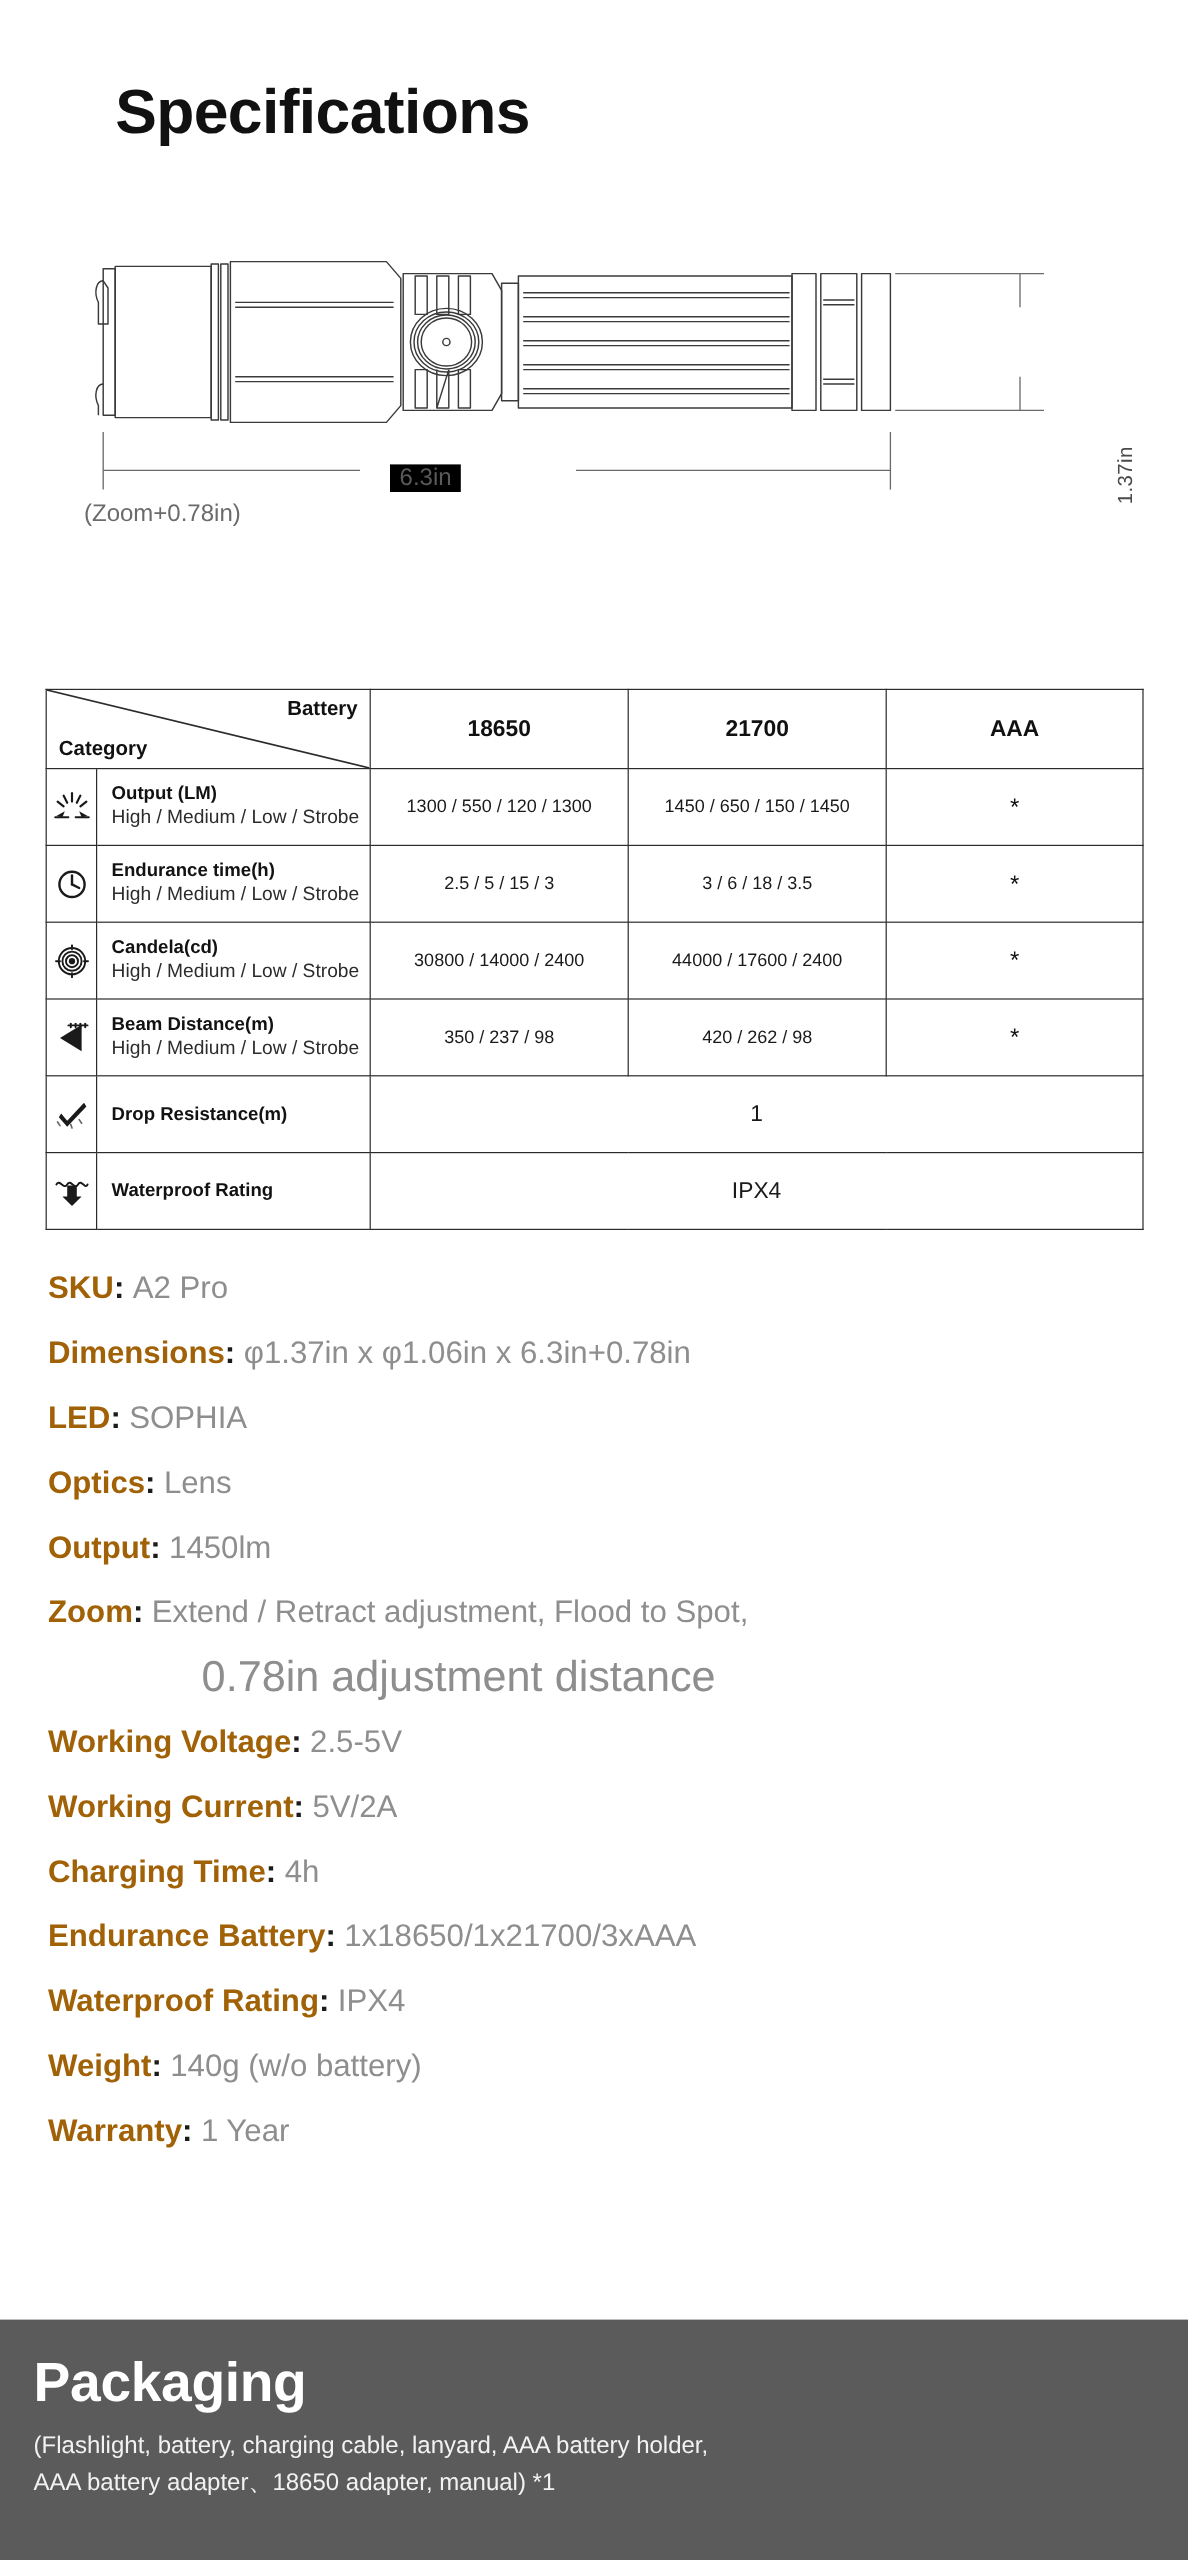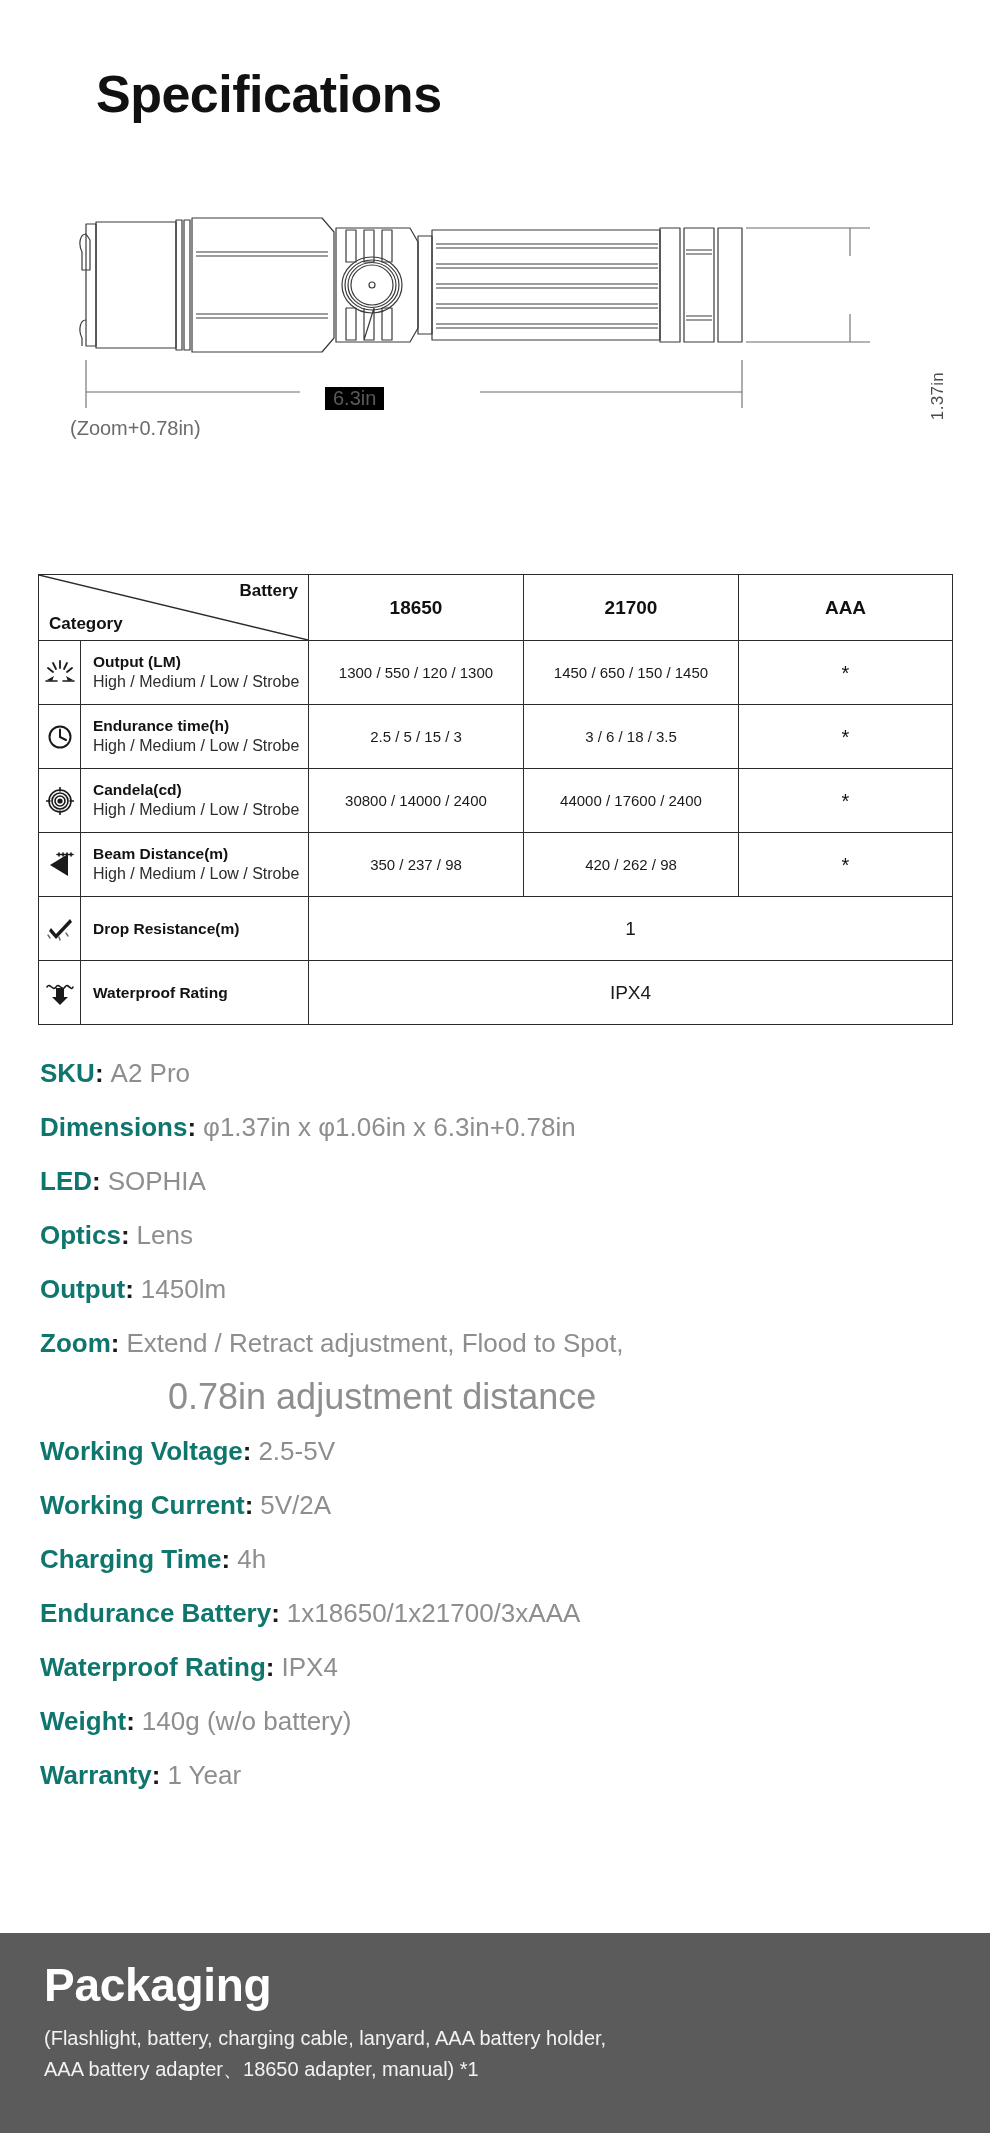--- a/index.html
+++ b/index.html
@@ -191,21 +191,21 @@
     top: 1046px;
     width: 920px;
   }
   .spec-row {
     font-size: 26px;
     line-height: 54px;
     white-space: nowrap;
   }
   .spec-label {
     font-weight: bold;
-    color: #0f766e;
+    color: #a16207;
   }
   .spec-colon {
     font-weight: bold;
     color: #1b1b1b;
     margin-right: 7px;
   }
   .spec-value {
     color: #8e8e8e;
   }
   .spec-cont {
@@ -217,21 +217,21 @@
   }
 
   
   .packaging {
     position: absolute;
     left: 0;
     bottom: 0;
     width: 990px;
     height: 200px;
     background: #5b5b5b;
-    padding: 28px 44px 0 44px;
+    padding: 28px 44px 0 28px;
   }
   .pkg-title {
     font-size: 46px;
     font-weight: bold;
     color: #ffffff;
     line-height: 1.05;
     letter-spacing: -0.3px;
   }
   .pkg-desc {
     margin-top: 14px;

